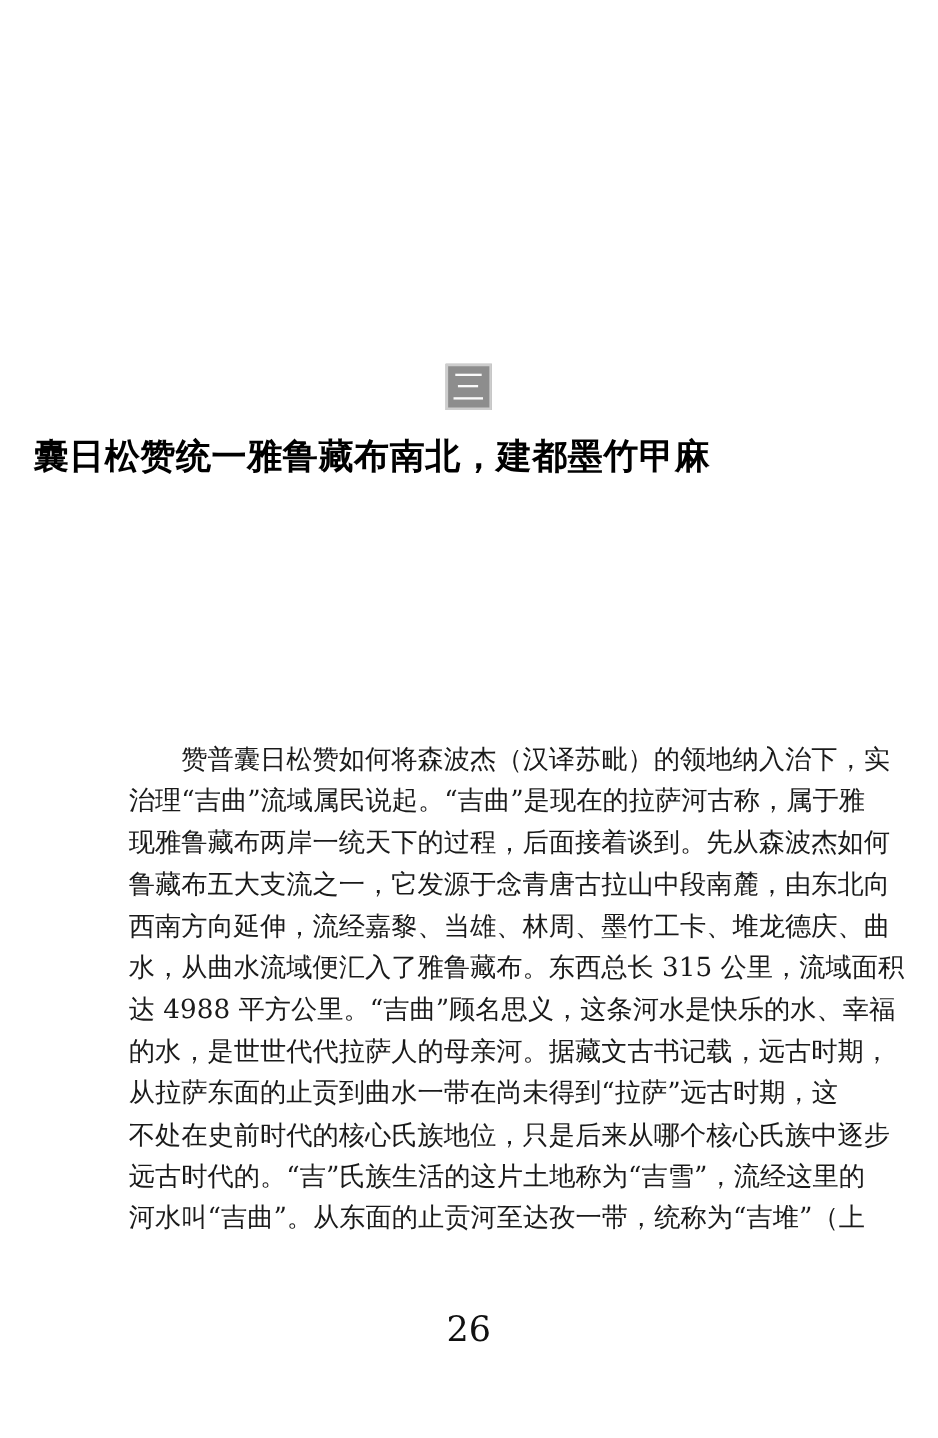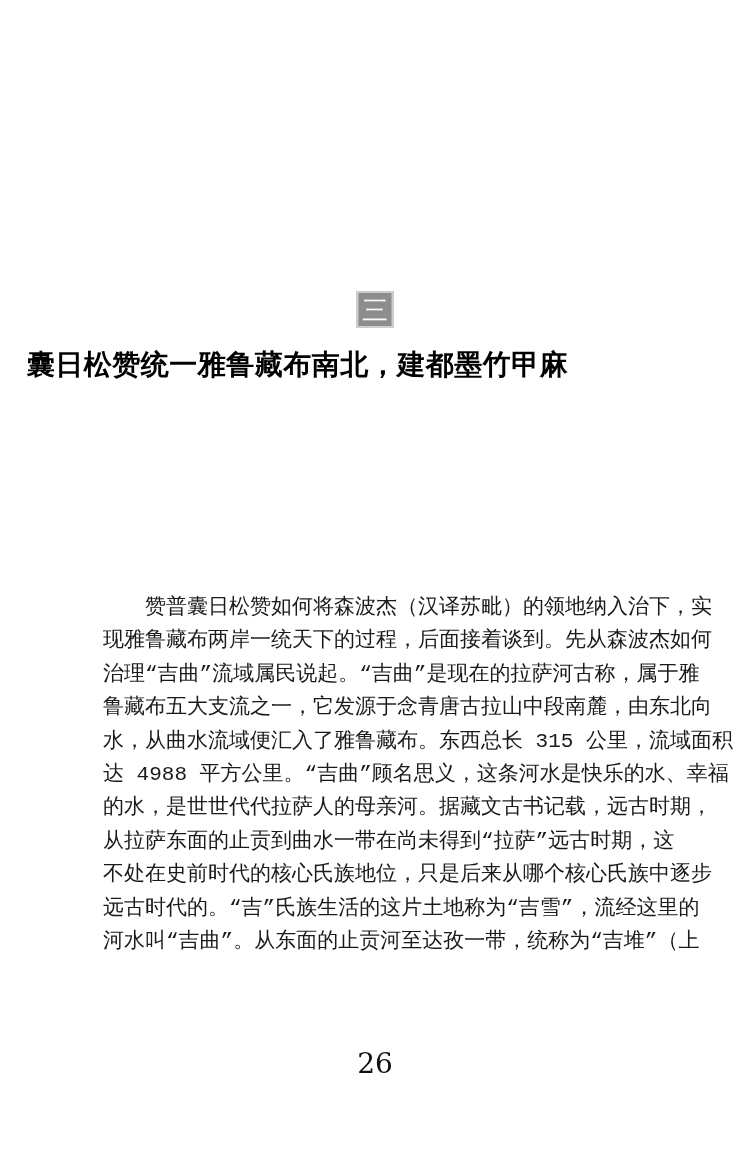--- a/index.html
+++ b/index.html
@@ -53,21 +53,20 @@
     color: #000000;
   }
   .bodytext {
     position: absolute;
     top: 591px;
     left: 103px;
     width: 545px;
     font-size: 21px;
     line-height: 33.4px;
     color: #1a1a1a;
-    font-family: Liberation Mono, monospace;
   }
   .line {
     text-align: justify;
     text-align-last: justify;
     text-justify: inter-character;
     white-space: nowrap;
   }
   .line.indent {
     padding-left: 42px;
   }
@@ -88,23 +87,24 @@
 <div class="page">
 
   <div class="chapter-box">
     <span class="num">三</span>
   </div>
 
   <h1 class="chapter-title">囊日松赞统一雅鲁藏布南北，建都墨竹甲麻</h1>
 
   <div class="bodytext">
     <div class="line indent">赞普囊日松赞如何将森波杰（汉译苏毗）的领地纳入治下，实</div>
+    <div class="line">治理“吉曲”流域属民说起。“吉曲”是现在的拉萨河古称，属于雅</div>
     <div class="line">现雅鲁藏布两岸一统天下的过程，后面接着谈到。先从森波杰如何</div>
-    <div class="line">治理“吉曲”流域属民说起。“吉曲”是现在的拉萨河古称，属于雅</div>
     <div class="line">鲁藏布五大支流之一，它发源于念青唐古拉山中段南麓，由东北向</div>
+    <div class="line">西南方向延伸，流经嘉黎、当雄、林周、墨竹工卡、堆龙德庆、曲</div>
     <div class="line">水，从曲水流域便汇入了雅鲁藏布。东西总长 315 公里，流域面积</div>
     <div class="line">达 4988 平方公里。“吉曲”顾名思义，这条河水是快乐的水、幸福</div>
     <div class="line">的水，是世世代代拉萨人的母亲河。据藏文古书记载，远古时期，</div>
     <div class="line">从拉萨东面的止贡到曲水一带在尚未得到“拉萨”远古时期，这</div>
     <div class="line">不处在史前时代的核心氏族地位，只是后来从哪个核心氏族中逐步</div>
     <div class="line">远古时代的。“吉”氏族生活的这片土地称为“吉雪”，流经这里的</div>
     <div class="line">河水叫“吉曲”。从东面的止贡河至达孜一带，统称为“吉堆”（上</div>
   </div>
 
   <div class="page-number">26</div>

